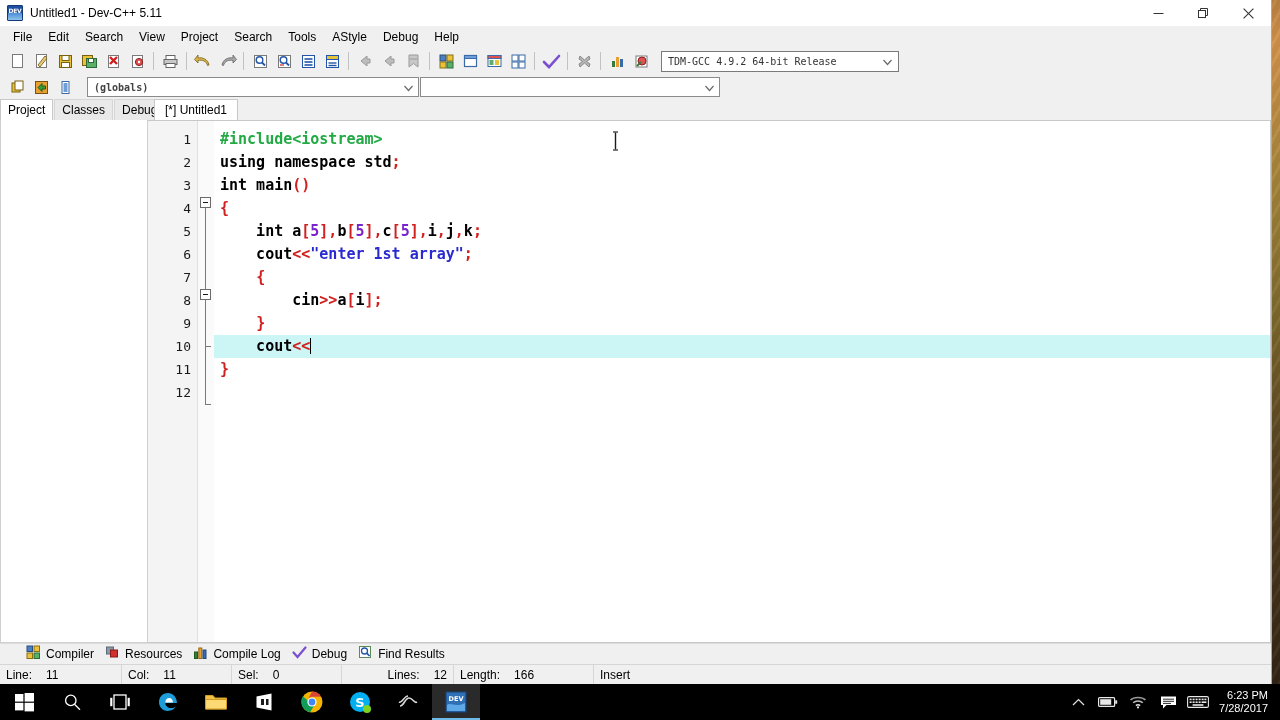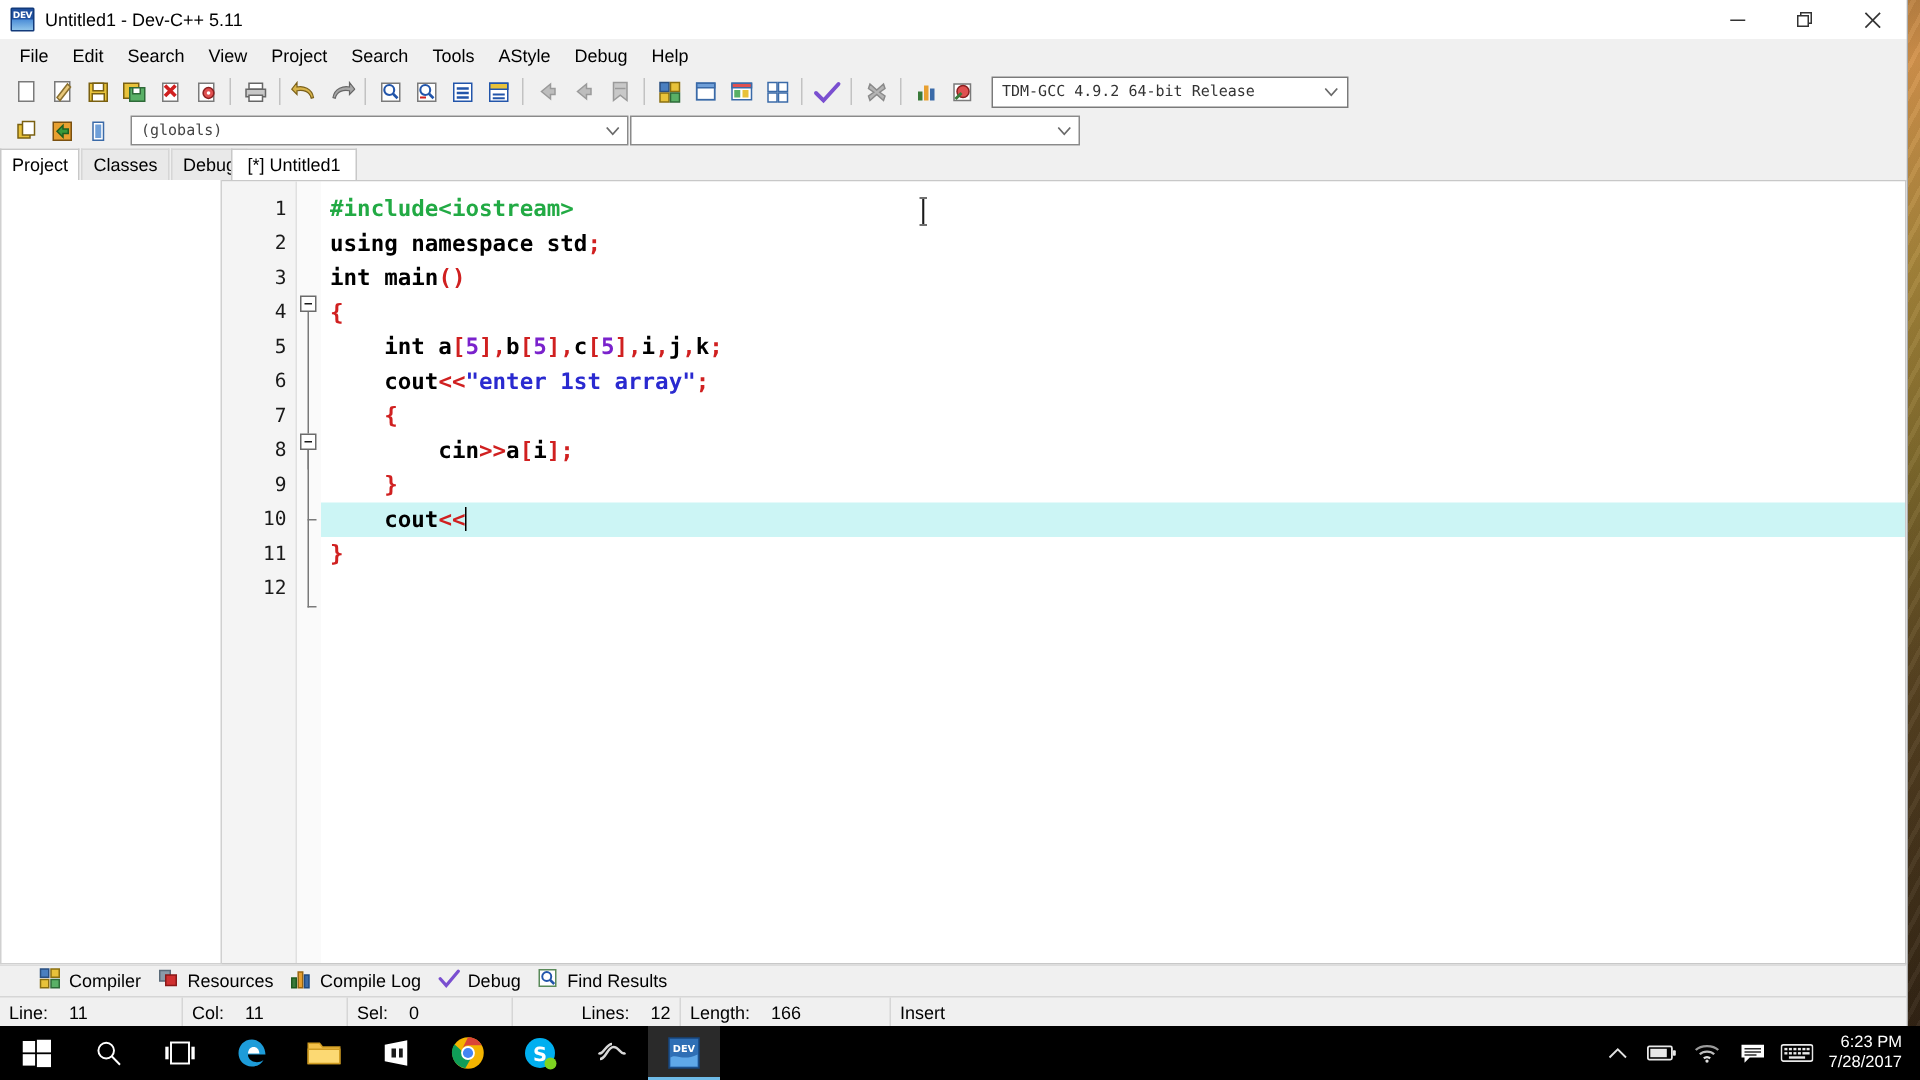--- a/index.html
+++ b/index.html
@@ -431,21 +431,21 @@
           <path d="M5 8.5 L9 4.5 L9 7 L12.5 7 L12.5 10 L9 10 L9 12.5 Z" fill="#3a9a3a" stroke="#1f5f1f"></path>
         </svg>
       </div>
       <div class="tbtn">
         <svg width="17" height="17" viewBox="0 0 17 17">
           <rect x="5" y="2.5" width="7" height="12" fill="#fff" stroke="#3a6aa8"></rect>
           <rect x="6.5" y="4" width="4" height="9" fill="#6f9fd8"></rect>
         </svg>
       </div>
     </div>
-    <div class="combo" style="margin-left:11px; width:332px;">
+    <div class="combo" style="margin-left:11px; width:332px;font-weight:bold;">
       <span>(globals)</span>
       <span class="arw">
         <svg width="9" height="7" viewBox="0 0 9 7">
             <path d="M0.5 1 L4.5 5.5 L8.5 1" fill="none" stroke="#6a6a6a" stroke-width="1.2"></path>
           </svg>
       </span>
     </div>
     <div class="combo" style="margin-left:1px; width:300px;">
       <span></span>
       <span class="arw">

